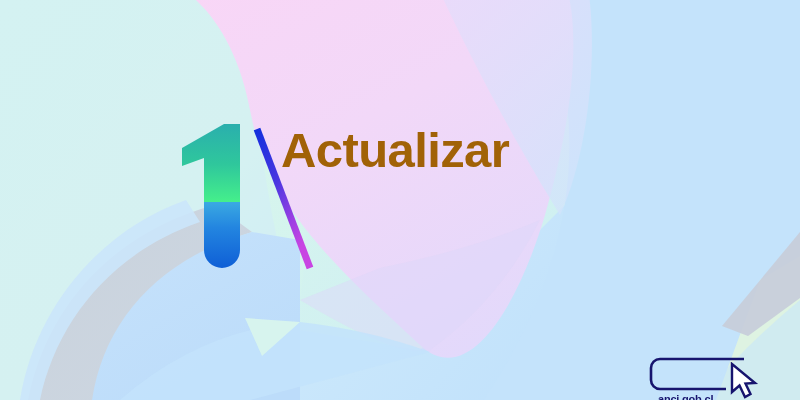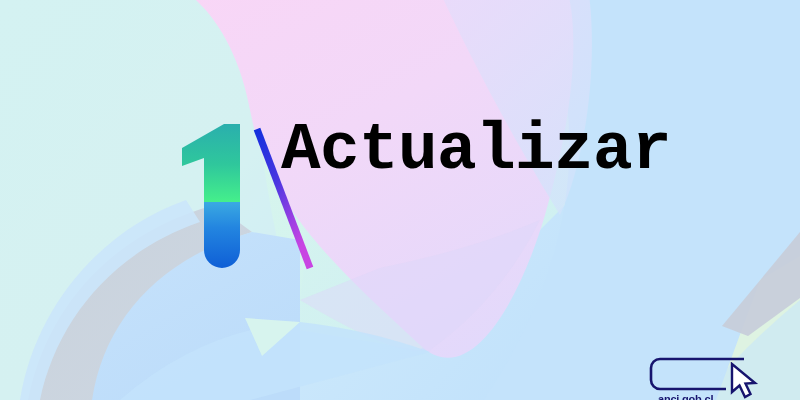--- a/index.html
+++ b/index.html
@@ -50,24 +50,24 @@
     width: 72px;
     height: 152px;
   }
   .slash-wrap svg { display: block; }
 
   .headline {
     position: absolute;
     left: 281px;
     top: 124px;
     width: 500px;
-    color: #000000;
-    font-family: Liberation Mono, monospace;
+    color: #a16207;
+    font-family: Liberation Sans, sans-serif;
     font-weight: bold;
-    font-size: 66px;
+    font-size: 49px;
     line-height: 53px;
     letter-spacing: -0.6px;
     white-space: nowrap;
   }
   .headline .line2 { letter-spacing: -1.1px; }
 
   
   .badge {
     position: absolute;
     left: 648px;

